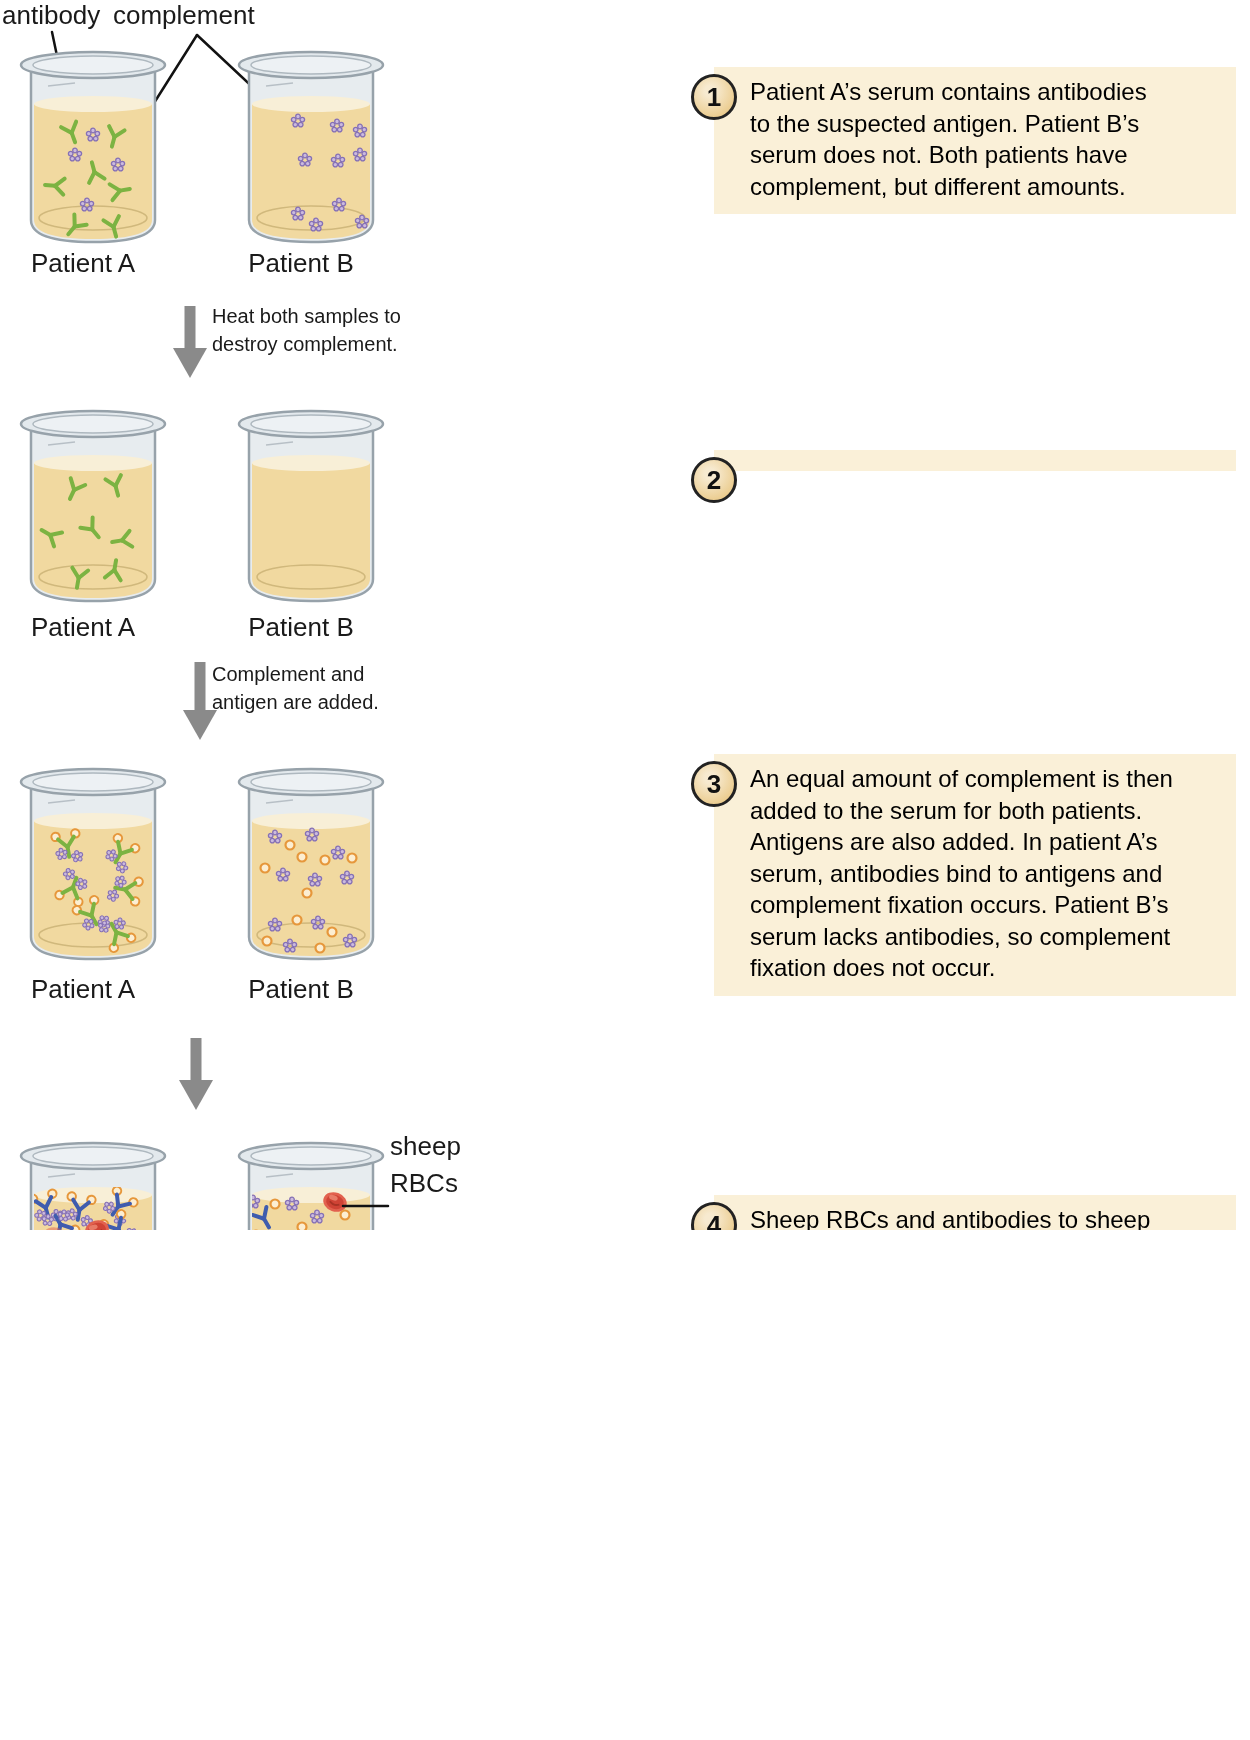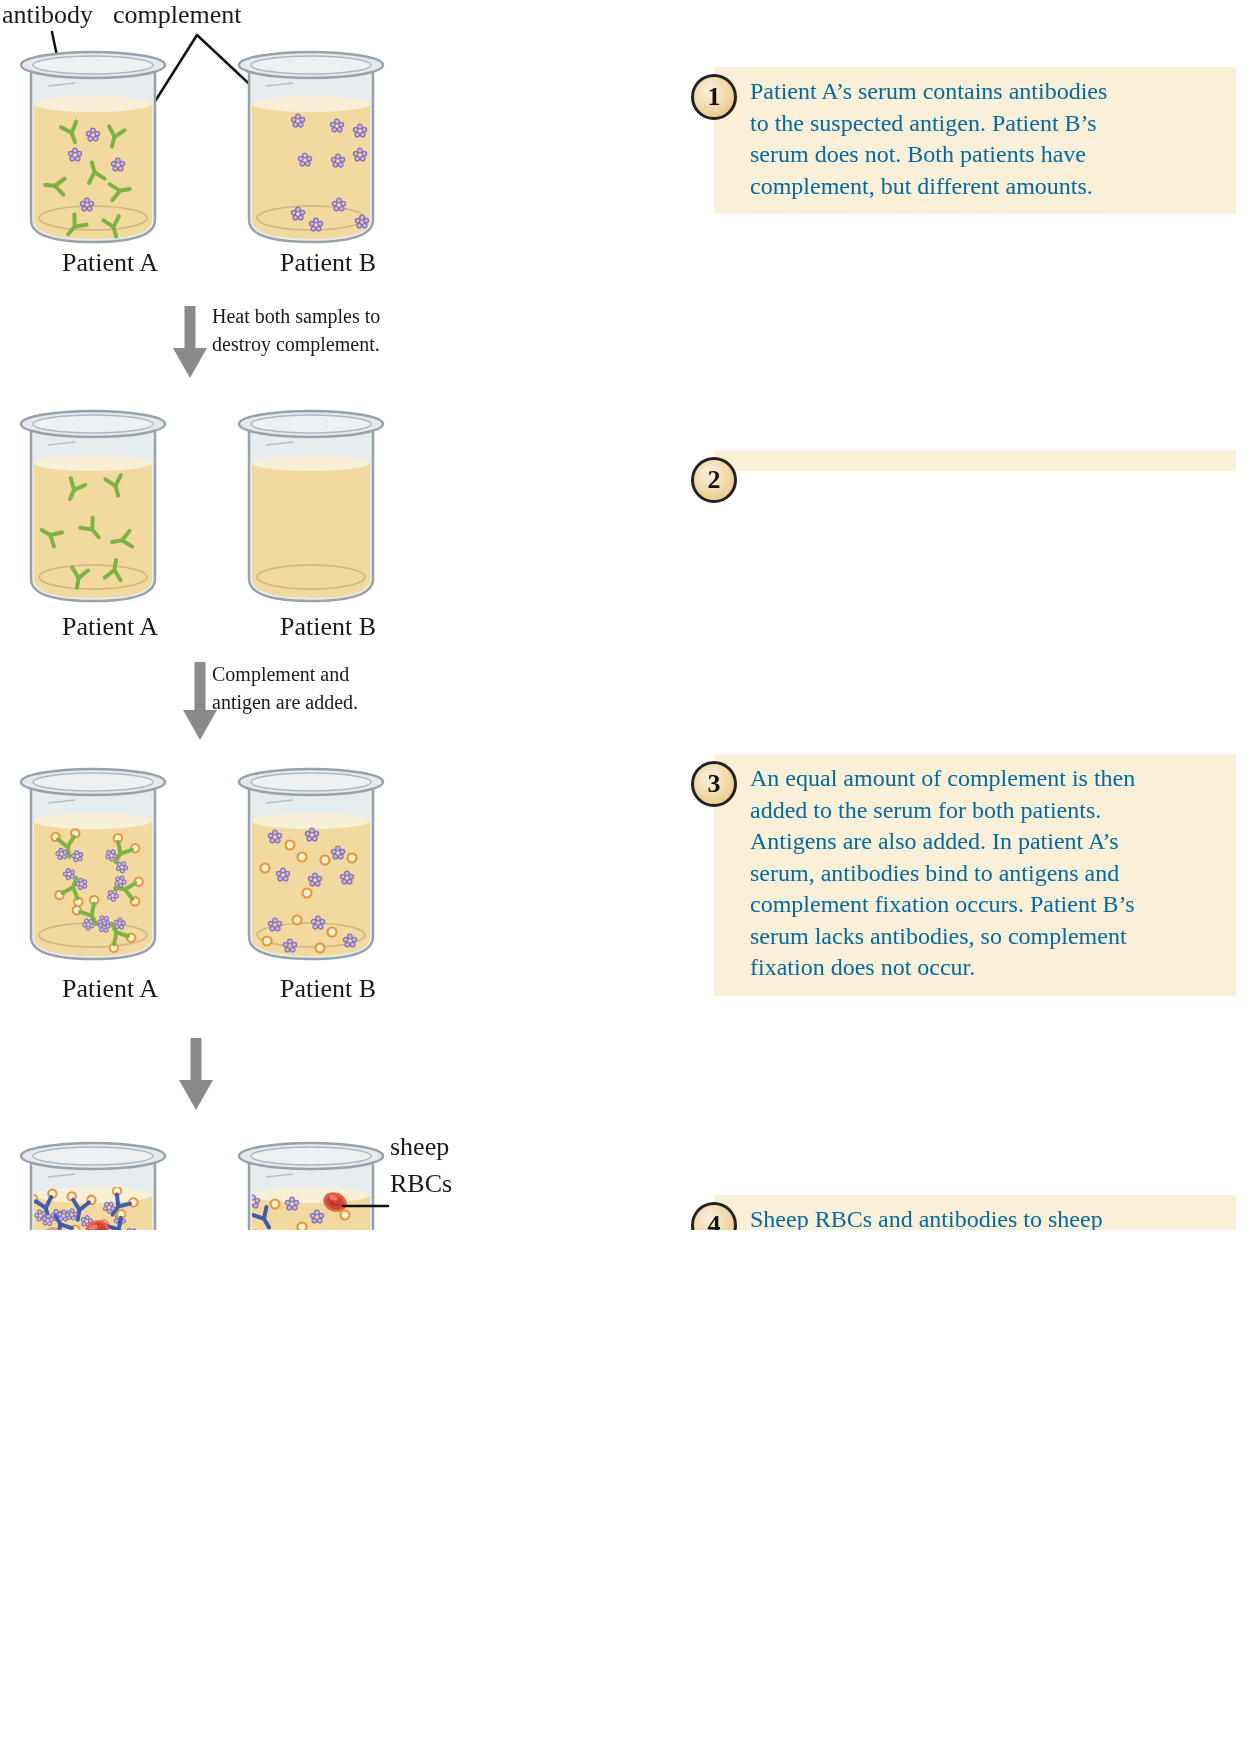--- a/index.html
+++ b/index.html
@@ -1,24 +1,24 @@
 <!DOCTYPE html>
 <html><head>
 <meta charset="utf-8">
 <style>
   html,body{margin:0;padding:0;background:#ffffff;}
   #canvas{position:relative;width:1250px;height:1230px;background:#fff;overflow:hidden;
-          font-family:Liberation Serif, serif;color:#1a1a1a;}
+          font-family:Liberation Sans, sans-serif;color:#1a1a1a;}
   .toplbl{position:absolute;font-size:26px;line-height:30px;white-space:pre-line;}
-  .patient{position:absolute;width:150px;text-align:right;font-size:26px;}
+  .patient{position:absolute;width:150px;text-align:center;font-size:26px;}
   .arrowtext{position:absolute;font-size:20px;line-height:28px;white-space:pre-line;}
   .sidelbl{position:absolute;font-size:26px;line-height:37px;white-space:pre-line;}
   .callout{position:absolute;left:714px;width:522px;background:#faf0d8;box-sizing:border-box;
            padding:9px 14px 12px 36px;}
-  .callout-text{font-size:24px;line-height:31.5px;white-space:pre;color:#0369a1;}
+  .callout-text{font-size:24px;line-height:31.5px;white-space:pre;color:#000000;}
   .badge{position:absolute;left:-23px;top:7px;width:40px;height:40px;border:3px solid #222;
          border-radius:50%;background:radial-gradient(circle at 40% 35%, #f7ead0 15%, #eaca8a 80%);
          display:flex;align-items:center;justify-content:center;
          font-size:26px;font-weight:bold;color:#111;}
   .beaker-slot{position:absolute;width:150px;height:210px;}
   svg.overlay{position:absolute;pointer-events:none;}
   #bottom-rule{position:absolute;left:158px;top:1737px;width:1092px;height:3px;background:#3f7fc1;}
 </style>
 </head>
 <body>

